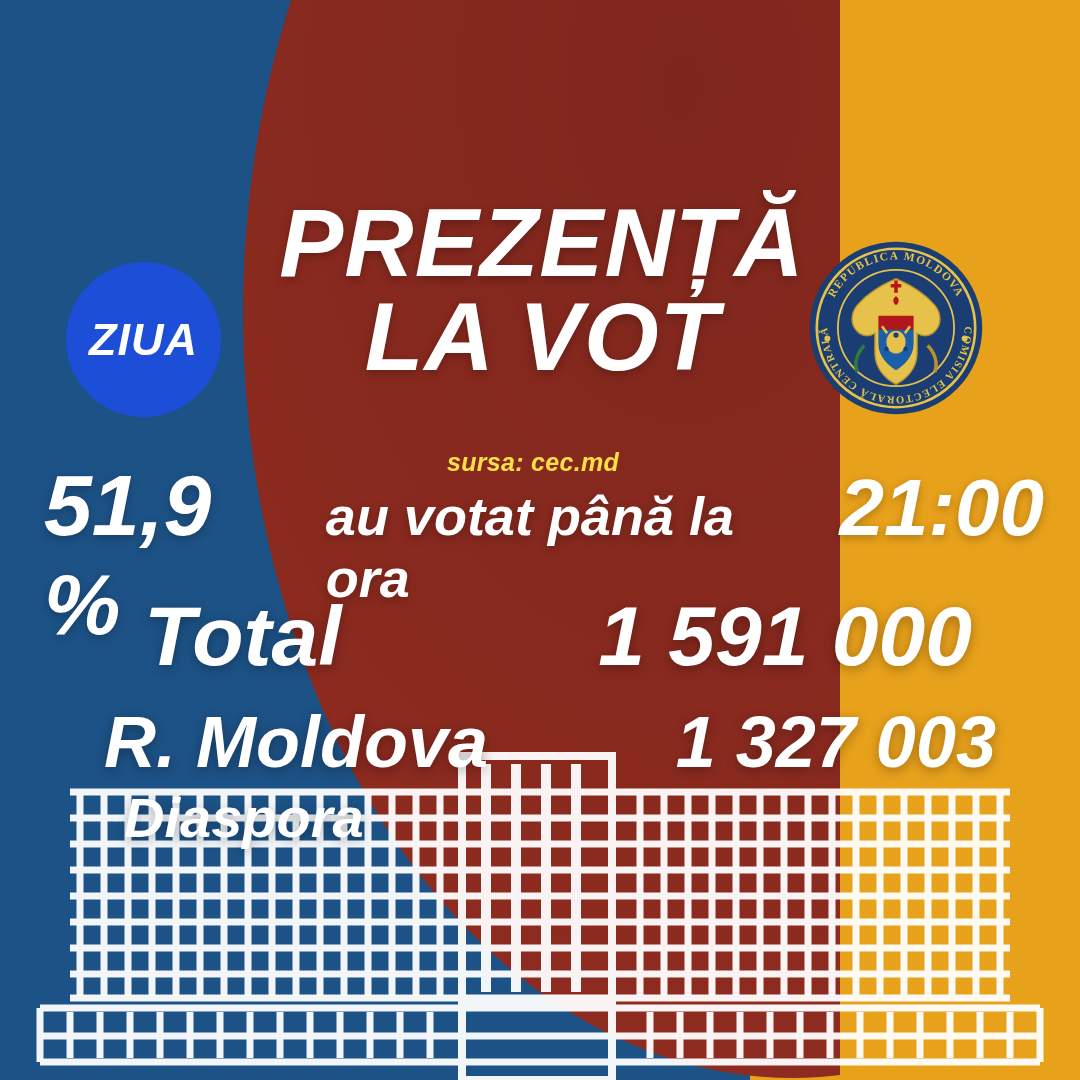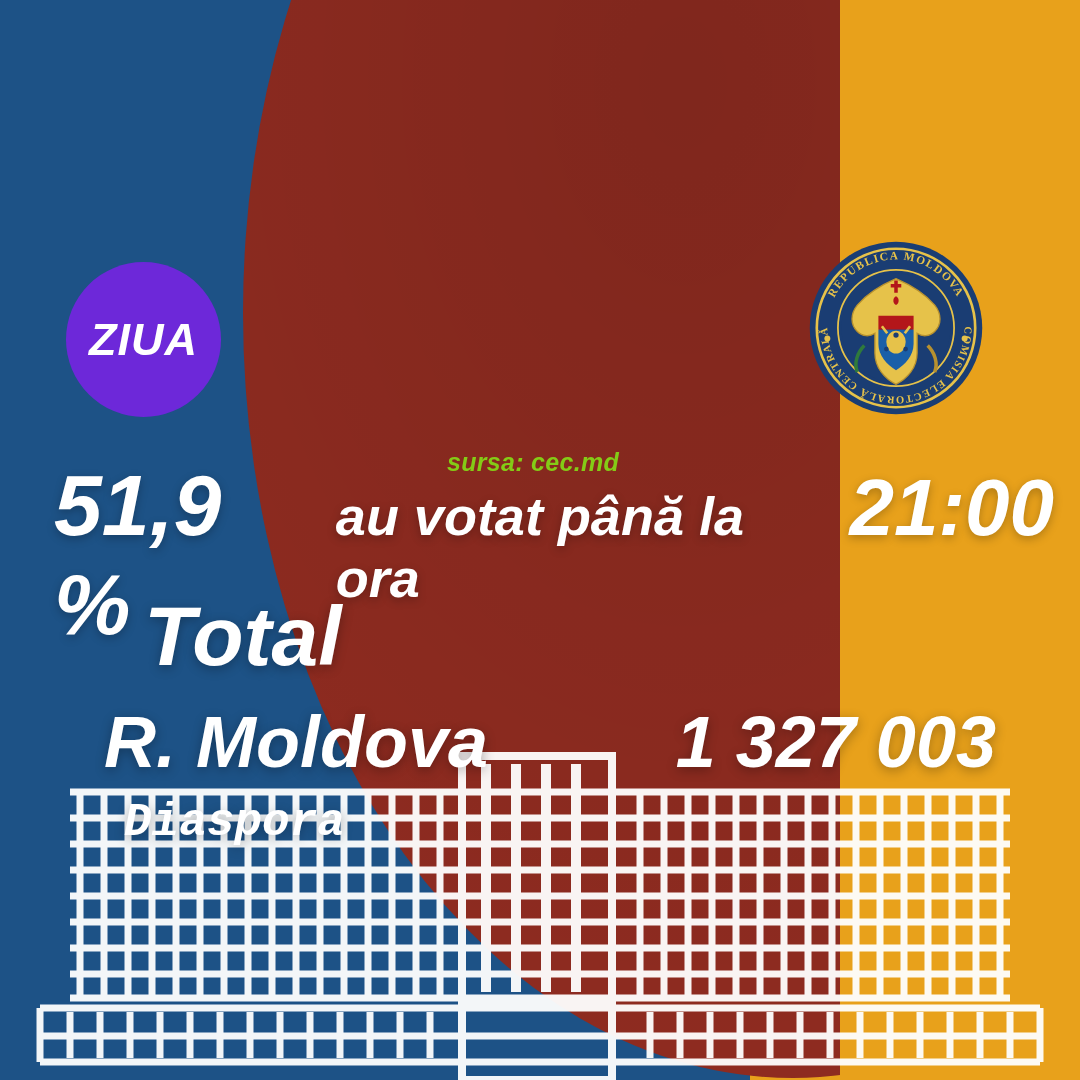--- a/index.html
+++ b/index.html
@@ -69,21 +69,21 @@
   }
 
   
   .ziua-badge {
     position: absolute;
     left: 66px;
     top: 262px;
     width: 155px;
     height: 155px;
     border-radius: 50%;
-    background: #6d28d9;
+    background: #1d4ed8;
     display: flex;
     align-items: center;
     justify-content: center;
     box-shadow: 0 0 0 0 rgba(0,0,0,0);
   }
   .ziua-badge span {
     color: #ffffff;
     font-size: 45px;
     font-weight: bold;
     font-style: italic;
@@ -114,31 +114,31 @@
     top: 240px;
     width: 176px;
     height: 176px;
   }
 
   
   .source {
     position: absolute;
     left: 447px;
     top: 448px;
-    color: #84cc16;
+    color: #fde047;
     font-size: 25px;
     font-weight: bold;
     font-style: italic;
     letter-spacing: 0.3px;
   }
 
   
   .pct-row {
     position: absolute;
-    left: 54px;
+    left: 44px;
     top: 456px;
     width: 1000px;
     display: flex;
     align-items: baseline;
     justify-content: center;
     color: #ffffff;
     font-style: italic;
     font-weight: bold;
     text-shadow: 0 3px 10px rgba(0,0,0,0.25);
   }
@@ -157,21 +157,21 @@
     font-style: italic;
     text-shadow: 0 3px 12px rgba(0,0,0,0.3);
   }
   .row {
     display: flex;
     align-items: baseline;
     justify-content: space-between;
   }
   .row-total { font-size: 84px; padding: 0 28px 0 64px; align-items: center; }
   .row-country { font-size: 72px; margin-top: 16px; padding: 0 4px 0 24px; text-align: center; }
-  .row-diaspora { font-size: 46px; margin-top: 14px; padding: 0 4px 0 44px; font-family: Liberation Mono, monospace; }
+  .row-diaspora { font-size: 56px; margin-top: 2px; padding: 0 4px 0 44px; }
   .row .value { white-space: nowrap; }
   .row .label { white-space: nowrap; }
 </style>
 </head>
 <body>
 
 <div id="poster">
 
   <div class="bg-blue"></div>
   <div class="bg-yellow"></div>
@@ -298,20 +298,24 @@
       </g>
     <g clip-path="url(#rightClip)" opacity="0.95">
         <use href="#bldg"></use>
       </g>
   </svg>
 
   <div class="ziua-badge">
     <span>ZIUA</span>
   </div>
 
+  <div class="headline">
+    <span>PREZENȚĂ</span>
+    <span class="l2">LA VOT</span>
+  </div>
 
   <svg class="emblem" viewBox="0 0 200 200">
     <circle cx="100" cy="100" r="98" fill="#1a3d73"></circle>
     <circle cx="100" cy="100" r="90" fill="none" stroke="#e6c24a" stroke-width="3"></circle>
     <circle cx="100" cy="100" r="66" fill="none" stroke="#e6c24a" stroke-width="2"></circle>
     <circle cx="100" cy="100" r="62" fill="#1a3d73"></circle>
 
     <defs>
       <path id="arcTop" d="M 100,100 m -78,0 a 78,78 0 0 1 156,0" fill="none"></path>
       <path id="arcBot" d="M 100,100 m 78,0 a 78,78 0 0 1 -156,0" fill="none"></path>
@@ -353,20 +357,21 @@
 
   <div class="pct-row">
     <span class="pct-big">51,9 %</span>
     <span class="pct-mid">au votat până la ora</span>
     <span class="pct-time">21:00</span>
   </div>
 
   <div class="totals">
     <div class="row row-total">
       <span class="label">Total</span>
+      <span class="value">1 591 000</span>
     </div>
     <div class="row row-country">
       <span class="label">R. Moldova</span>
       <span class="value">1 327 003</span>
     </div>
     <div class="row row-diaspora">
       <span class="label">Diaspora</span>
     </div>
   </div>
 

